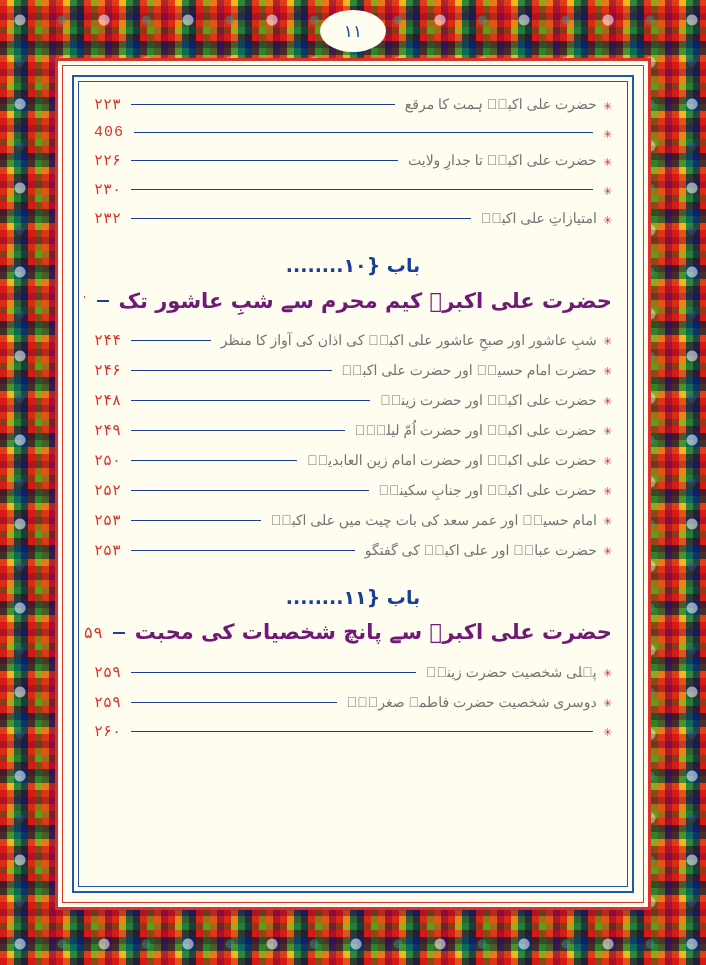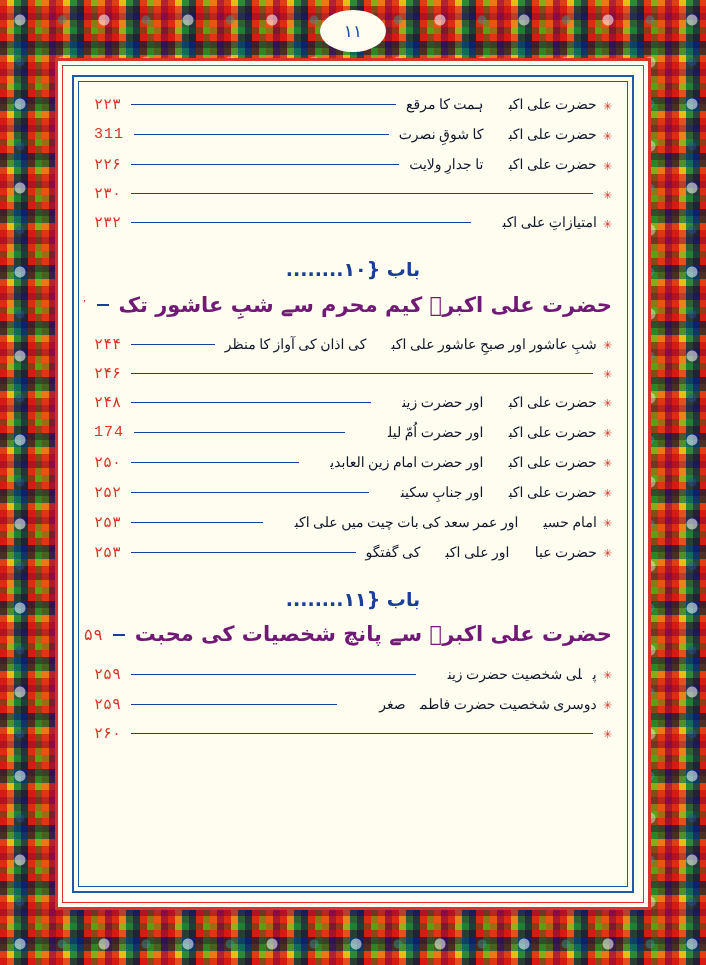--- a/index.html
+++ b/index.html
@@ -148,22 +148,22 @@
   }
   .bullet {
     color: #d8342a;
     font-size: 11px;
     line-height: 1;
     flex: 0 0 auto;
     padding-top: 3px;
   }
   .entry-title {
     flex: 0 0 auto;
-    color: #0f172a;
-    font-family: Liberation Serif, serif;
+    color: #737373;
+    font-family: Liberation Sans, sans-serif;
     font-size: 14px;
     line-height: 1.5;
     white-space: nowrap;
   }
   .leader {
     flex: 1 1 auto;
     height: 1px;
     background: #1b3f96;
     margin: 0 4px;
     min-width: 12px;
@@ -231,23 +231,22 @@
   <div class="content">
 
   <div class="toc-row">
         <span class="bullet">✳</span>
         <span class="entry-title">حضرت علی اکبرؑ ہمت کا مرقع</span>
         <span class="leader"></span>
         <span class="page-num">۲۲۳</span>
       </div>
       <div class="toc-row">
         <span class="bullet">✳</span>
-        <span class="entry-title">حضرت علی اکبرؑ کا شوقِ نصرت</span>
-        <span class="leader"></span>
-        <span class="page-num">311</span>
+        <span class="leader"></span>
+        <span class="page-num">406</span>
       </div>
       <div class="toc-row">
         <span class="bullet">✳</span>
         <span class="entry-title">حضرت علی اکبرؑ تا جدارِ ولایت</span>
         <span class="leader"></span>
         <span class="page-num">۲۲۶</span>
       </div>
       <div class="toc-row">
         <span class="bullet">✳</span>
         <span class="leader"></span>
@@ -268,34 +267,35 @@
         </div>
       </div>
       <div class="toc-row">
         <span class="bullet">✳</span>
         <span class="entry-title">شبِ عاشور اور صبحِ عاشور علی اکبرؑ کی اذان کی آواز کا منظر</span>
         <span class="leader"></span>
         <span class="page-num">۲۴۴</span>
       </div>
       <div class="toc-row">
         <span class="bullet">✳</span>
+        <span class="entry-title">حضرت امام حسینؑ اور حضرت علی اکبرؑ</span>
         <span class="leader"></span>
         <span class="page-num">۲۴۶</span>
       </div>
       <div class="toc-row">
         <span class="bullet">✳</span>
         <span class="entry-title">حضرت علی اکبرؑ اور حضرت زینبؑ</span>
         <span class="leader"></span>
         <span class="page-num">۲۴۸</span>
       </div>
       <div class="toc-row">
         <span class="bullet">✳</span>
         <span class="entry-title">حضرت علی اکبرؑ اور حضرت اُمّ لیلیٰؑ</span>
         <span class="leader"></span>
-        <span class="page-num">174</span>
+        <span class="page-num">۲۴۹</span>
       </div>
       <div class="toc-row">
         <span class="bullet">✳</span>
         <span class="entry-title">حضرت علی اکبرؑ اور حضرت امام زین العابدینؑ</span>
         <span class="leader"></span>
         <span class="page-num">۲۵۰</span>
       </div>
       <div class="toc-row">
         <span class="bullet">✳</span>
         <span class="entry-title">حضرت علی اکبرؑ اور جنابِ سکینہؑ</span>

